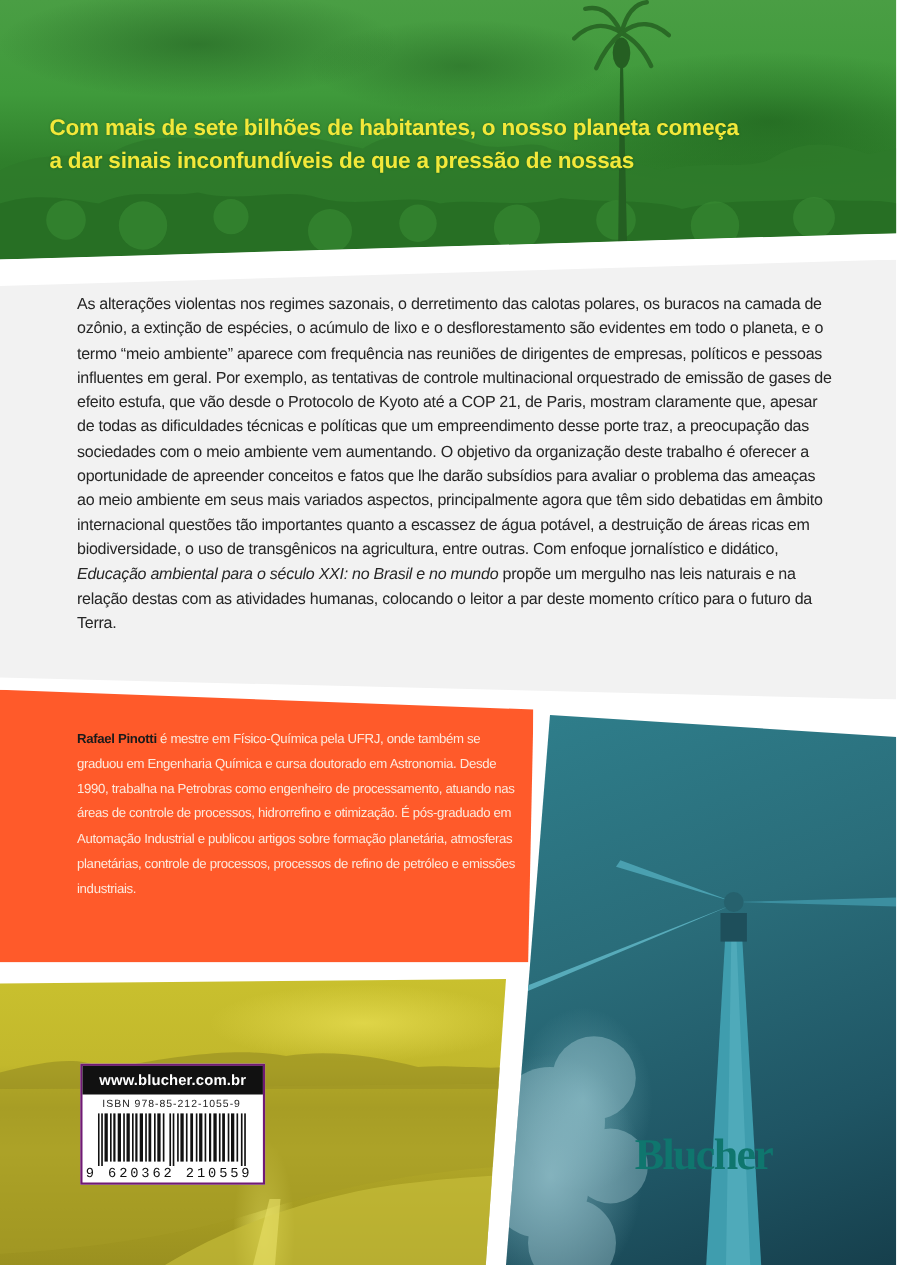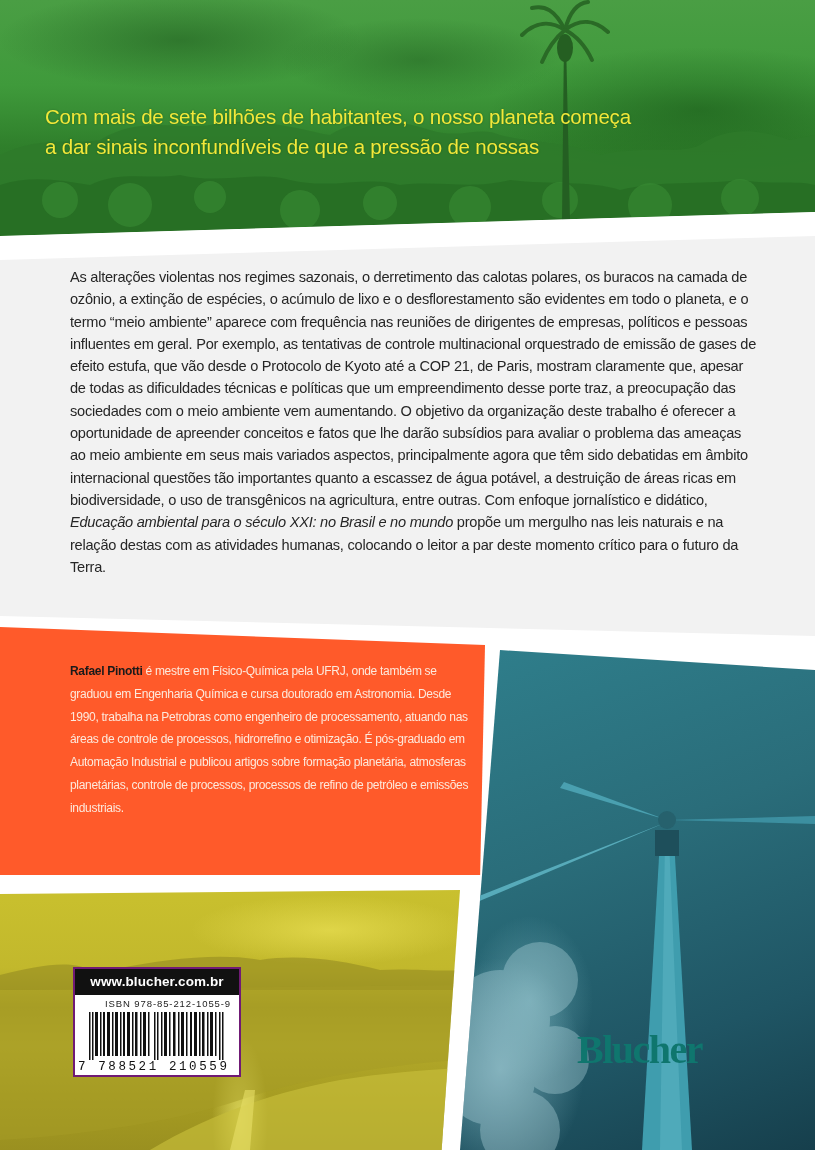--- a/index.html
+++ b/index.html
@@ -18,21 +18,21 @@
       overflow: hidden;
     }
     .forest-silhouette {
       position: absolute; left: 0; bottom: 0; width: 100%; height: 160px;
     }
     .palm {
       position: absolute; left: 520px; top: 0; width: 90px; height: 220px;
     }
     .top-quote {
       position: absolute; left: 45px; top: 102px; width: 720px;
-      color: #f2e83a; font-family: "Liberation Sans", sans-serif; font-weight: normal;
+      color: #f2e83a; font-family: "Liberation Sans", sans-serif; font-weight: bold;
       font-size: 20.5px; line-height: 29.5px; letter-spacing: -0.2px;
       text-shadow: 0 0 2px rgba(0,40,0,0.35);
     }
 
     
     .desc-band {
       position: absolute; left: 0; top: 236px; width: 815px; height: 410px;
       background: #f2f2f2;
       clip-path: polygon(0 24px, 100% 0, 100% 400px, 0 380px);
     }
@@ -94,21 +94,21 @@
     .barcode-box {
       position: absolute; left: 73px; top: 967px; width: 168px; height: 110px;
       background: #ffffff; border: 2px solid #701a75;
     }
     .barcode-url {
       display: block; height: 26px; background: #111; color: #fff;
       font-family: "Liberation Sans", sans-serif; font-weight: bold; font-size: 13.5px;
       text-align: center; line-height: 26px; letter-spacing: 0.1px;
     }
     .isbn-text {
-      display: block; text-align: right; padding-right: 8px; margin-top: 3px;
+      display: block; text-align: right; padding-right: 20px; margin-top: 3px;
       font-family: "Liberation Sans", sans-serif; font-size: 9.5px; color: #222;
       letter-spacing: 0.9px; line-height: 11px;
     }
     .bars { position: absolute; left: 14px; top: 43px; width: 140px; height: 50px; }
     .barcode-digits {
       position: absolute; left: 3px; bottom: 1px; width: 160px;
       font-family: "Liberation Mono", monospace; font-size: 12.5px; color: #111;
       letter-spacing: 2.6px; line-height: 14px; background: transparent;
     }
     .barcode-digits span { background: #fff; }
@@ -221,14 +221,14 @@
       <rect x="105" y="0" width="3" height="44"></rect>
         <rect x="110" y="0" width="1.5" height="44"></rect>
       <rect x="113" y="0" width="2.5" height="44"></rect>
         <rect x="118" y="0" width="1.5" height="44"></rect>
       <rect x="121" y="0" width="3" height="44"></rect>
         <rect x="126" y="0" width="1.5" height="44"></rect>
       <rect x="130" y="0" width="1.5" height="50"></rect>
         <rect x="133" y="0" width="1.5" height="50"></rect>
     </g>
   </svg>
-  <div class="barcode-digits"><span>7 788521</span>  <span>210559</span></div>
+  <div class="barcode-digits"><span>9 620362</span>  <span>210559</span></div>
 </div>
 
 </body></html>

